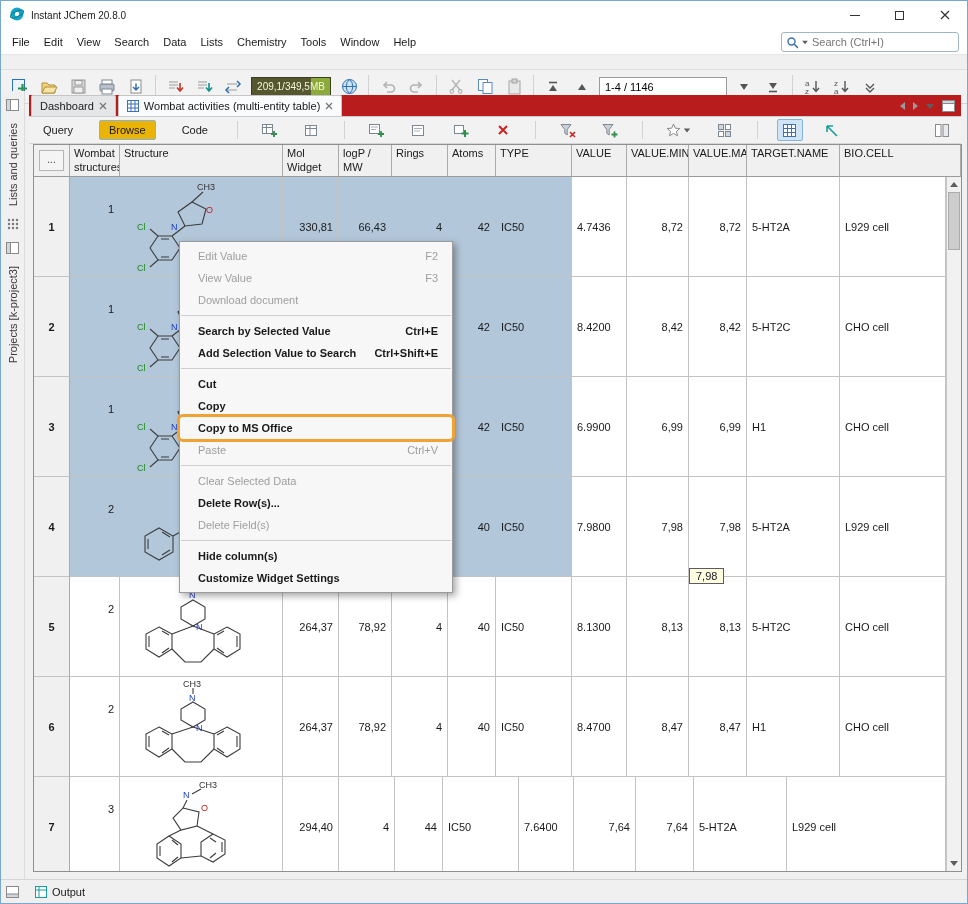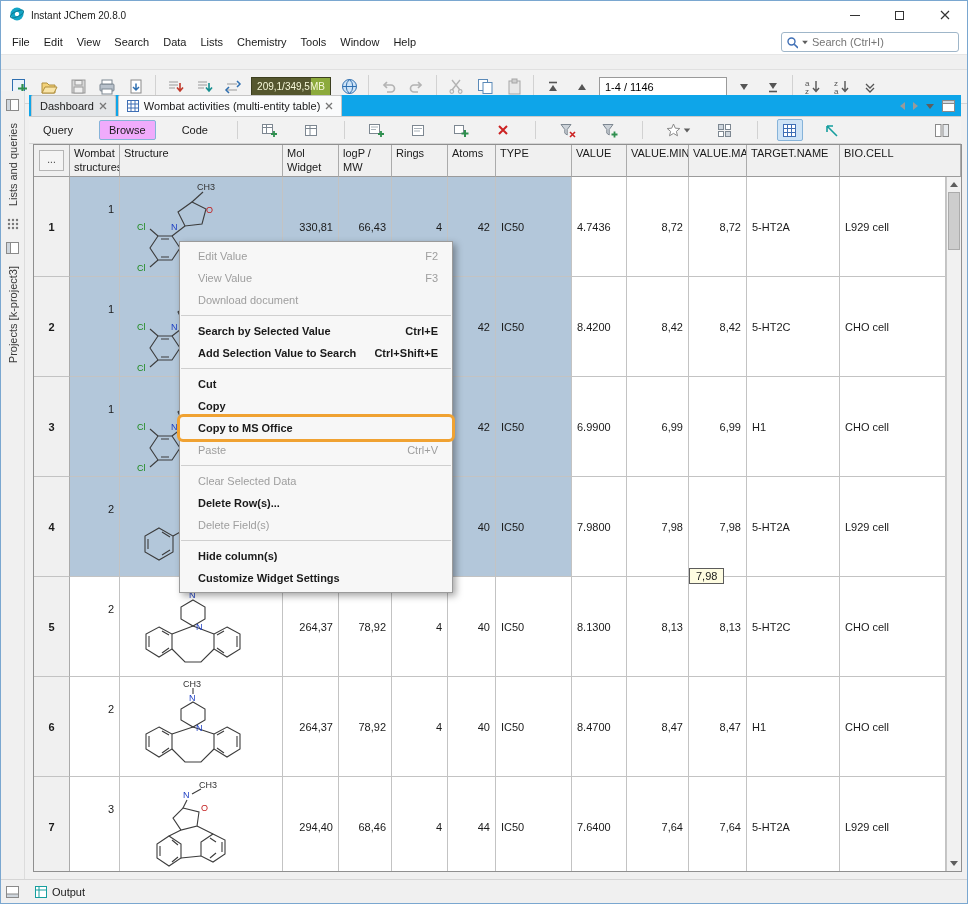--- a/index.html
+++ b/index.html
@@ -40,33 +40,33 @@
   .recfield { width:128px; height:20px; border:1px solid #9a9a9a; background:#fff;
               font-size:11px; padding:1px 5px; font-family:"Liberation Sans",sans-serif; margin:0 2px; }
 
   
   .leftstrip { position:absolute; left:0; top:90px; bottom:24px; width:24px; background:#f0f0f0;
                border-right:1px solid #dcdcdc; display:flex; flex-direction:column;
                align-items:center; padding-top:8px; gap:12px; }
   .vlabel { writing-mode:vertical-rl; transform:rotate(180deg); color:#3a3a3a; font-size:11px; white-space:nowrap; }
 
   
-  .tabbar { position:absolute; left:28px; top:94px; right:6px; height:22px; background:#0ea5e9;
+  .tabbar { position:absolute; left:28px; top:94px; right:6px; height:22px; background:#b91c1c;
             border-bottom:1px solid #cccccc; display:flex; align-items:flex-end; padding-left:2px;text-align:center; }
   .tab { display:flex; align-items:center; gap:5px; height:21px; padding:0 8px;
          border:1px solid #c6c6c6; border-bottom:none; background:#e4e6e8; margin-right:2px;
          border-radius:2px 2px 0 0; }
   .tab.active { background:#fafbfc; }
   .tabctrls { margin-left:auto; display:flex; align-items:center; gap:8px; padding:0 6px 4px 0; }
 
   
   .viewbar { position:absolute; left:28px; top:116px; right:6px; height:27px; background:#f2f2f2;
              border-bottom:1px solid #d5d5d5; display:flex; align-items:center; padding:0 4px; gap:16px; }
   .modebtn { padding:3px 9px; border:1px solid transparent; border-radius:2px; }
-  .modebtn.active { background:#f0abfc; border-color:#86b3d9; }
+  .modebtn.active { background:#eab308; border-color:#86b3d9; }
   .vbtn { width:26px; height:22px; display:flex; align-items:center; justify-content:center;
           border-radius:2px; flex-shrink:0; }
   .vbtn.pressed { background:#cfe4f6; border:1px solid #86b3d9; }
   .vsep { width:1px; height:18px; background:#d2d2d2; margin:0 3px; }
 
   
   .tablewrap { position:absolute; left:32px; top:143px; width:929px; height:728px;
                border:1px solid #8f8f8f; background:#fff; display:flex; flex-direction:column; }
   .thead { height:32px; display:flex; background:#f0f0f0; flex-shrink:0; }
   .hc { border-right:1px solid #ababab; border-bottom:1px solid #9b9b9b; padding:2px 4px;
@@ -706,21 +706,20 @@
     </g>
     <g font-family="Liberation Sans, sans-serif" font-size="9">
       <text x="78" y="10" fill="#333">CH3</text>
       <text x="62" y="20" fill="#1d3ec2">N</text>
       <text x="80" y="33" fill="#c21d1d">O</text>
     </g>
   </svg>
 </div>
             </div>
     <div class="cell c3 s num">294,40</div>
-    <div class="cell c4 s num">68,46</div>
     <div class="cell c5 s num">4</div>
     <div class="cell c6 s num">44</div>
     <div class="cell c7 s left">IC50</div>
     <div class="cell c8 left">7.6400</div>
     <div class="cell c9 num">7,64</div>
     <div class="cell c10 num">7,64</div>
     <div class="cell c11 left">5-HT2A</div>
     <div class="cell c12 left">L929 cell</div>
   </div>
         </div>

